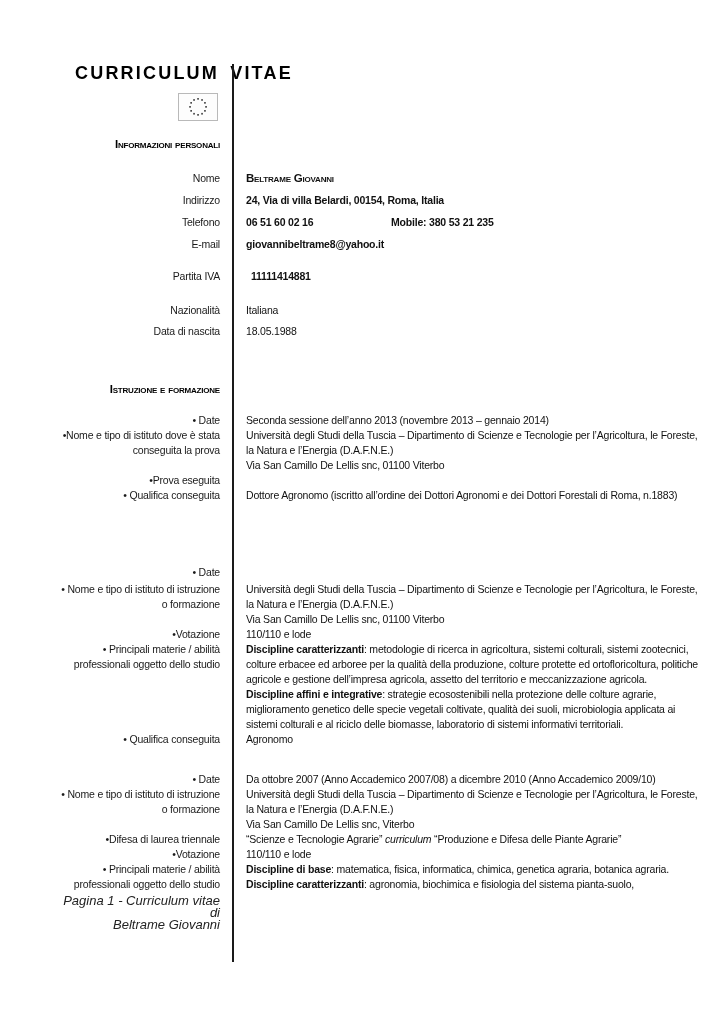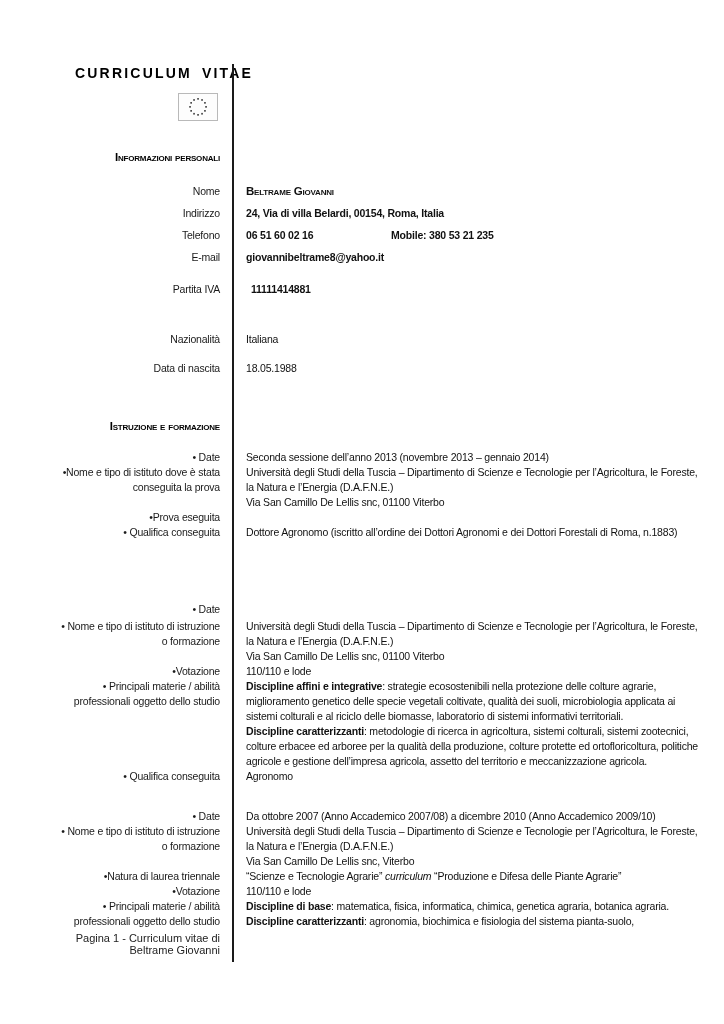--- a/index.html
+++ b/index.html
@@ -6,32 +6,32 @@
   body{width:724px;height:1024px;overflow:hidden;
        font-family:"Liberation Sans","DejaVu Sans",sans-serif;
        color:#111;font-size:10.5px;letter-spacing:-0.2px;line-height:15px;}
   .page{position:relative;width:724px;height:1024px;box-sizing:border-box;
         padding:66px 24px 0 60px;background:#fff;}
   .vline{position:absolute;left:232px;top:64px;width:1.5px;height:898px;
          background:#1a1a1a;}
   .row{display:flex;align-items:flex-start;}
   .lc{width:160px;flex:none;text-align:right;}
   .rc{width:454px;margin-left:26px;}
-  .title{font-size:14px;font-weight:bold;letter-spacing:2.2px;word-spacing:4px;
+  .title{font-size:18px;font-weight:bold;letter-spacing:2.2px;word-spacing:4px;
          text-align:left;padding-left:15px;white-space:nowrap;color:#000;}
   .heading{font-weight:bold;font-variant:small-caps;font-size:11.5px;color:#000;}
   .sc{font-variant:small-caps;font-size:11.5px;}
   .b{font-weight:bold;}
   .i{font-style:italic;}
   .lbl{color:#1a1a1a;}
   .flagwrap{display:inline-block;width:40px;height:28px;border:1px solid #b9b9b9;
             background:#fdfdfd;box-sizing:border-box;margin-right:2px;}
   .tel1{display:inline-block;width:145px;}
   .pad4{padding-left:5px;}
-  .footer{font-size:11px;line-height:12px;color:#222;
+  .footer{font-style:italic;font-size:13px;line-height:12px;color:#222;
           letter-spacing:0;}
 </style>
 </head>
 <body>
 
 <div class="page">
   <div class="vline"></div>
 
   <div class="row">
     <div class="lc title">CURRICULUM VITAE</div>
@@ -52,21 +52,21 @@
           <rect x="11.3" y="16.0" width="1.7" height="1.7"></rect>
           <rect x="10.2" y="12.0" width="1.7" height="1.7"></rect>
           <rect x="11.3" y="8.0" width="1.7" height="1.7"></rect>
           <rect x="14.2" y="5.1" width="1.7" height="1.7"></rect>
         </g>
       </svg></span>
     </div>
     <div class="rc"></div>
   </div>
 
-  <div class="row" style="margin-top:26px">
+  <div class="row" style="margin-top:13px">
     <div class="lc heading">Informazioni personali</div>
     <div class="rc"></div>
   </div>
 
   <div class="row" style="margin-top:19px">
     <div class="lc lbl">Nome</div>
     <div class="rc b sc">Beltrame Giovanni</div>
   </div>
   <div class="row" style="margin-top:7px">
     <div class="lc lbl">Indirizzo</div>
@@ -77,25 +77,25 @@
     <div class="rc b"><span class="tel1">06 51 60 02 16</span><span>Mobile: 380 53 21 235</span></div>
   </div>
   <div class="row" style="margin-top:7px">
     <div class="lc lbl">E-mail</div>
     <div class="rc b">giovannibeltrame8@yahoo.it</div>
   </div>
   <div class="row" style="margin-top:17px">
     <div class="lc lbl">Partita IVA</div>
     <div class="rc b pad4">11111414881</div>
   </div>
-  <div class="row" style="margin-top:35px">
+  <div class="row" style="margin-top:19px">
     <div class="lc lbl">Nazionalità</div>
     <div class="rc">Italiana</div>
   </div>
-  <div class="row" style="margin-top:14px">
+  <div class="row" style="margin-top:6px">
     <div class="lc lbl">Data di nascita</div>
     <div class="rc">18.05.1988</div>
   </div>
 
   <div class="row" style="margin-top:43px">
     <div class="lc heading">Istruzione e formazione</div>
     <div class="rc"></div>
   </div>
 
   <div class="row" style="margin-top:16px">
@@ -127,42 +127,42 @@
       <div>Via San Camillo De Lellis snc, 01100 Viterbo</div>
     </div>
   </div>
   <div class="row">
     <div class="lc lbl">•Votazione</div>
     <div class="rc">110/110 e lode</div>
   </div>
   <div class="row">
     <div class="lc lbl">• Principali materie / abilità professionali oggetto dello studio</div>
     <div class="rc">
+      <div><span class="b">Discipline caratterizzanti</span><span>: metodologie di ricerca in agricoltura, sistemi colturali, sistemi zootecnici, colture erbacee ed arboree per la qualità della produzione, colture protette ed ortofloricoltura, politiche agricole e gestione dell’impresa agricola, assetto del territorio e meccanizzazione agricola.</span></div>
       <div><span class="b">Discipline affini e integrative</span><span>: strategie ecosostenibili nella protezione delle colture agrarie, miglioramento genetico delle specie vegetali coltivate, qualità dei suoli, microbiologia applicata ai sistemi colturali e al riciclo delle biomasse, laboratorio di sistemi informativi territoriali.</span></div>
-      <div><span class="b">Discipline caratterizzanti</span><span>: metodologie di ricerca in agricoltura, sistemi colturali, sistemi zootecnici, colture erbacee ed arboree per la qualità della produzione, colture protette ed ortofloricoltura, politiche agricole e gestione dell’impresa agricola, assetto del territorio e meccanizzazione agricola.</span></div>
     </div>
   </div>
   <div class="row">
     <div class="lc lbl">• Qualifica conseguita</div>
     <div class="rc">Agronomo</div>
   </div>
 
   <div class="row" style="margin-top:25px">
     <div class="lc lbl">• Date</div>
     <div class="rc">Da ottobre 2007 (Anno Accademico 2007/08) a dicembre 2010 (Anno Accademico 2009/10)</div>
   </div>
   <div class="row">
     <div class="lc lbl">• Nome e tipo di istituto di istruzione o formazione</div>
     <div class="rc">
       <div>Università degli Studi della Tuscia – Dipartimento di Scienze e Tecnologie per l’Agricoltura, le Foreste, la Natura e l’Energia (D.A.F.N.E.)</div>
       <div>Via San Camillo De Lellis snc, Viterbo</div>
     </div>
   </div>
   <div class="row">
-    <div class="lc lbl">•Natura di laurea triennale</div>
+    <div class="lc lbl">•Difesa di laurea triennale</div>
     <div class="rc"><span>“Scienze e Tecnologie Agrarie” </span><span class="i">curriculum</span><span> “Produzione e Difesa delle Piante Agrarie”</span></div>
   </div>
   <div class="row">
     <div class="lc lbl">•Votazione</div>
     <div class="rc">110/110 e lode</div>
   </div>
   <div class="row">
     <div class="lc lbl">• Principali materie / abilità professionali oggetto dello studio</div>
     <div class="rc">
       <div><span class="b">Discipline di base</span><span>: matematica, fisica, informatica, chimica, genetica agraria, botanica agraria.</span></div>

